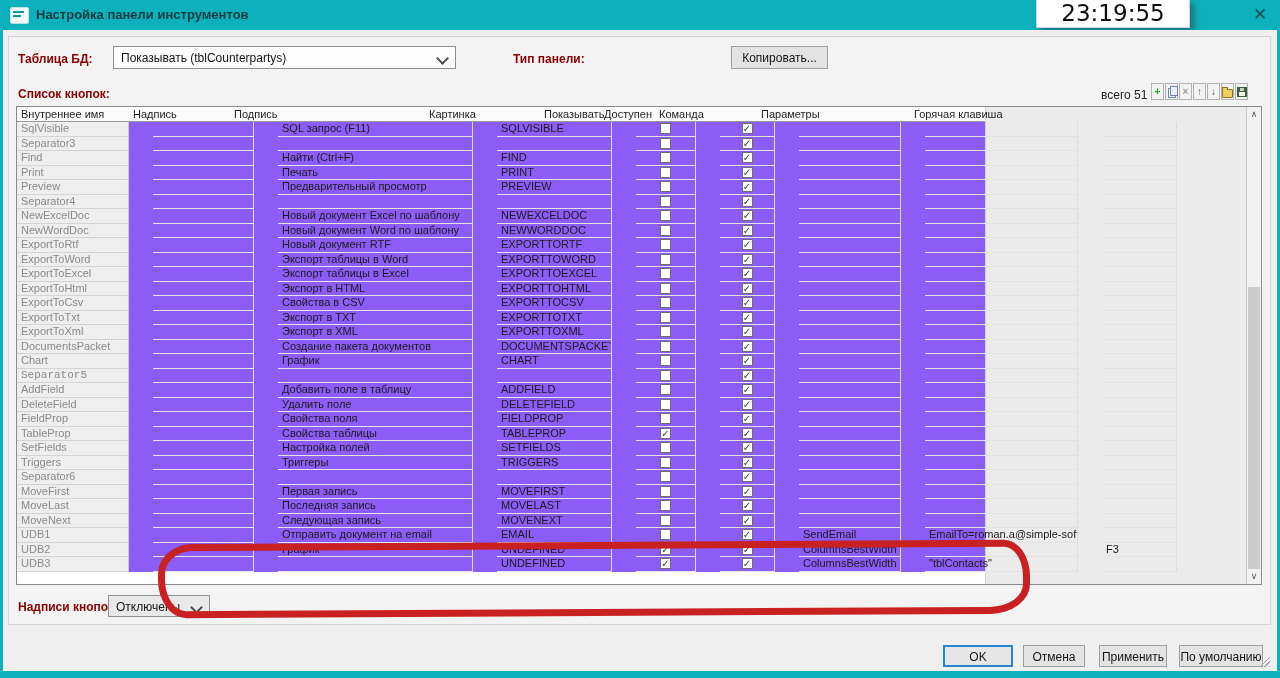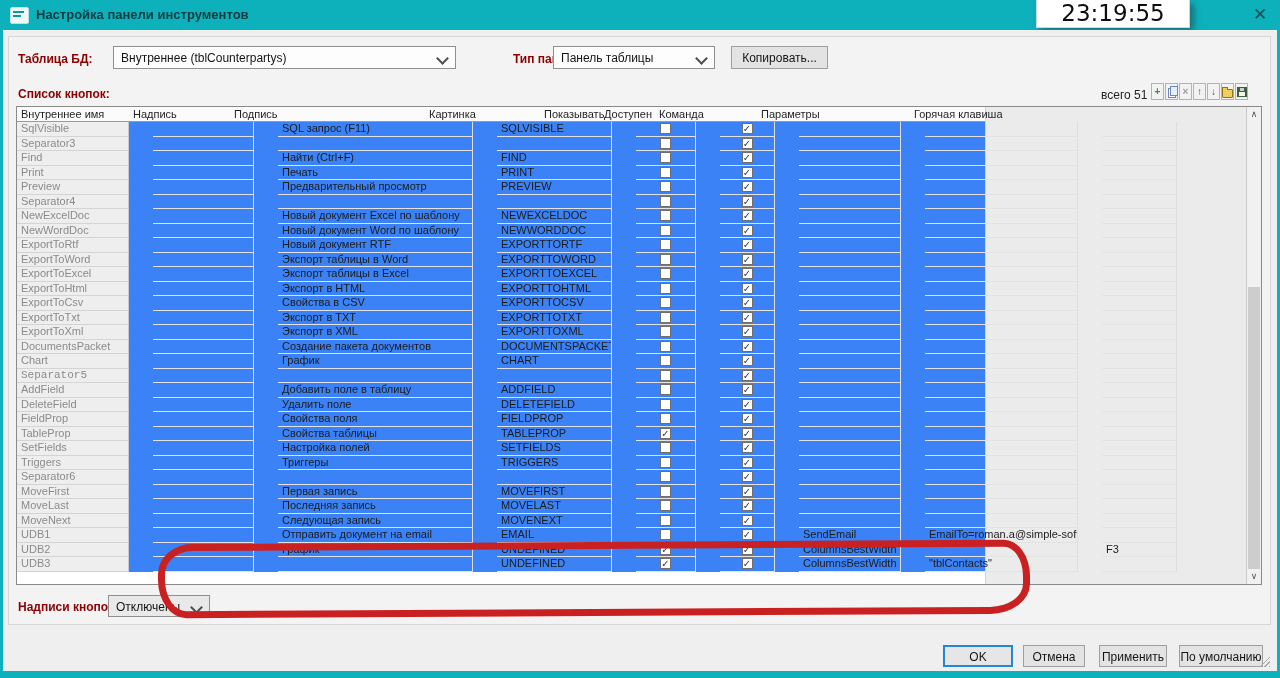--- a/index.html
+++ b/index.html
@@ -42,21 +42,21 @@
   .icon-floppy::before{content:"";position:absolute;left:2px;top:5px;width:6px;height:4px;background:#f4f4e8;}
   .icon-floppy::after{content:"";position:absolute;left:3px;top:1px;width:4px;height:3px;background:#c9d4c9;}
 
   
   .listbox{position:absolute;left:13px;top:76px;width:1246px;height:479px;box-sizing:border-box;border:1px solid #8a8a8a;background:#ffffff;display:flex;}
   .grid{position:relative;width:1229px;height:100%;overflow:hidden;background:#fff;}
   .grid-filler{position:absolute;left:968px;top:0;width:261px;height:100%;background:#ebebeb;border-left:1px solid #d2d2d2;box-sizing:border-box;}
   .hrow{position:relative;display:flex;height:15px;width:968px;background:#fbfbfb;border-bottom:1px solid #9a9a9a;z-index:2;box-sizing:border-box;}
   .hcell{box-sizing:border-box;padding:1px 0 0 4px;font-size:11px;color:#1f1f1f;white-space:nowrap;overflow:visible;flex:none;}
   .gbody{position:relative;z-index:1;}
-  .grow{display:flex;height:14.5px;width:968px;background:#3b82f6;gap:24px;}
+  .grow{display:flex;height:14.5px;width:968px;background:#8b5cf6;gap:24px;}
   .cell{box-sizing:border-box;border-right:1px solid #dedede;border-bottom:1px solid #e3e3e3;font-size:11px;line-height:13px;padding:0 0 0 4px;white-space:nowrap;overflow:hidden;color:#1c1c1c;flex:none;}
   .c-name{background:#eeeeee;border-right:1px solid #c9c9c9;border-bottom:1px solid #d4d4d4;color:#8b8b8b;}
   .c-check{display:flex;align-items:center;justify-content:center;padding:0;}
   .cb{width:11px;height:11px;box-sizing:border-box;border:1px solid #6f6f6f;background:#fff;font-size:10px;line-height:9px;text-align:center;color:#3a3a3a;display:block;}
   .cb.checked::after{content:"✓";}
 
   
   .vscroll{position:relative;width:15px;background:#f1f1f1;border-left:1px solid #c9c9c9;box-sizing:border-box;flex:none;}
   .sb-btn{position:absolute;left:0;width:14px;height:15px;text-align:center;color:#555;font-size:9px;line-height:15px;}
   .sb-up{top:0;}
@@ -85,28 +85,24 @@
     <span class="title">Настройка панели инструментов</span>
     <span class="close">✕</span>
     <div class="clock">23:19:55</div>
   </div>
 
   <div class="dialog-body">
     <div class="panel"></div>
 
     <span class="mlabel" style="left:15px;top:22px;">Таблица БД:</span>
     <div class="combo" style="left:110px;top:16px;width:343px;height:23px;">
-      <span>Внутреннее (tblCounterpartys)</span>
+      <span>Показывать (tblCounterpartys)</span>
       <span class="chev"></span>
     </div>
     <span class="mlabel" style="left:510px;top:22px;">Тип панели:</span>
-    <div class="combo" style="left:550px;top:16px;width:162px;height:23px;">
-      <span>Панель таблицы</span>
-      <span class="chev"></span>
-    </div>
     <div class="btn" style="left:728px;top:16px;width:97px;height:23px;">Копировать...</div>
 
     <span class="mlabel" style="left:15px;top:57px;">Список кнопок:</span>
     <span class="plain" style="left:1098px;top:58px;">всего 51</span>
     <div class="mt">
         <div class="mt-btn mt-add">+</div>
         <div class="mt-btn mt-copy">
           <div class="icon-pages" style="display: block;"></div>
         </div>
         <div class="mt-btn mt-delete">×</div>

